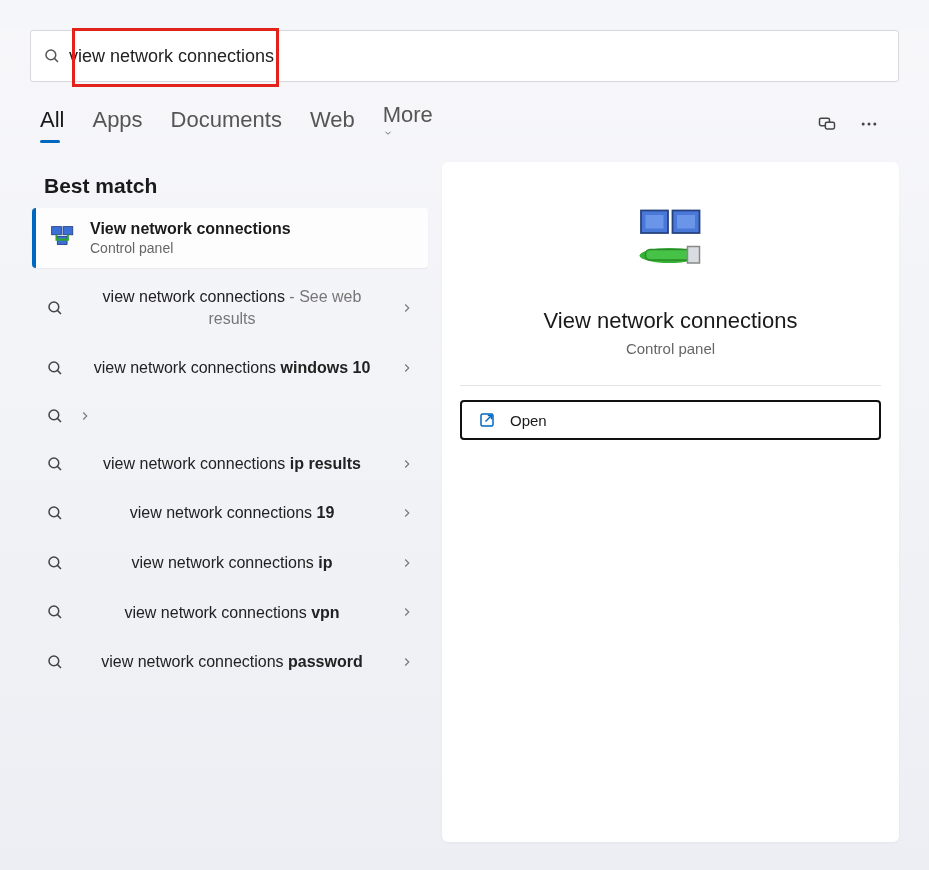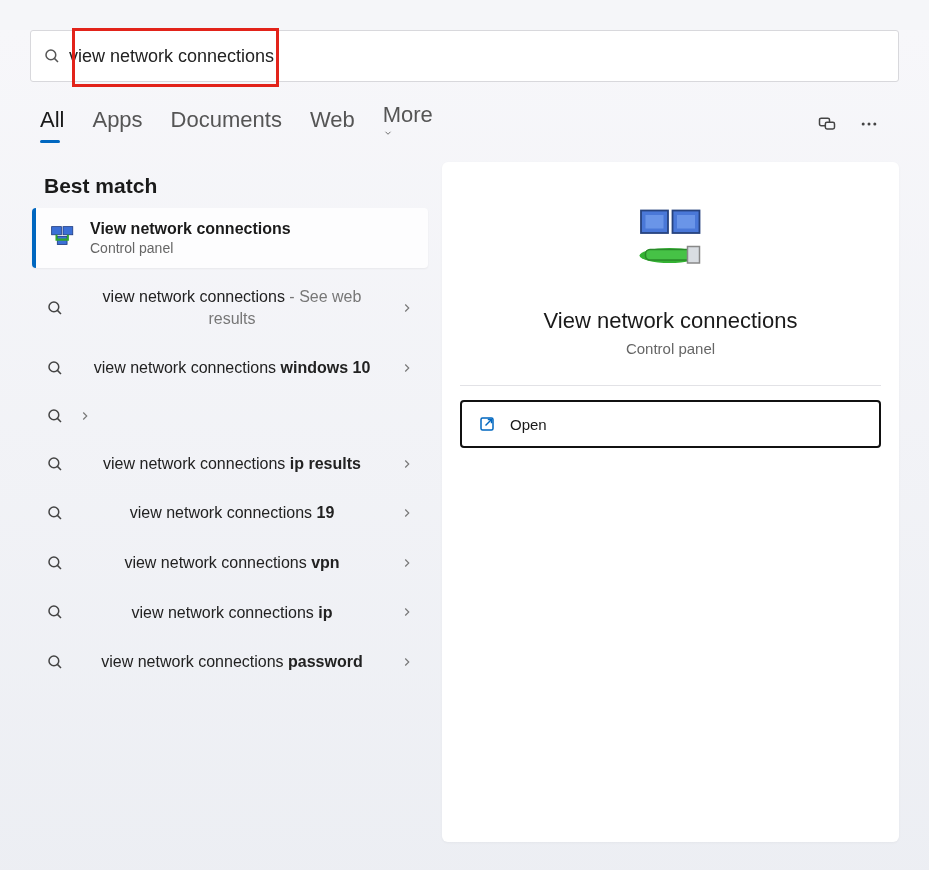--- a/index.html
+++ b/index.html
@@ -137,21 +137,21 @@
   
   .big-icon-wrap { width:80px; height:80px; display:flex; align-items:center; justify-content:center; margin-top:10px; }
   .right-title { font-size:22px; font-weight:400; margin-top:26px; }
   .right-sub { font-size:15px; color:#666; margin-top:6px; }
   .divider { width: 100%; height:1px; background:#e2e2e6; margin-top:28px; }
   .open-btn {
     width: 100%;
     margin-top: 14px;
     border: 2px solid #111;
     border-radius: 4px;
-    height: 48px;
+    height: 40px;
     display:flex;
     align-items:center;
     gap: 14px;
     padding: 0 16px;
     cursor:pointer;
     background:#fff;
     font-size:15px;
   }
   .open-btn .oicon { color:#0067c0; }
   
@@ -296,35 +296,35 @@
               </svg>
             </span>
           </div>
           <div class="suggestion">
             <span class="sicon">
               <svg width="18" height="18" viewBox="0 0 24 24" fill="none" stroke="currentColor" stroke-width="2">
                 <circle cx="10.5" cy="10.5" r="6.5"></circle>
                 <line x1="20" y1="20" x2="15.2" y2="15.2"></line>
               </svg>
             </span>
+            <span class="text"><span>view network connections </span><b>ip</b></span>
+            <span class="chev">
+              <svg width="14" height="14" viewBox="0 0 24 24" fill="none" stroke="currentColor" stroke-width="2">
+                <polyline points="9 6 15 12 9 18"></polyline>
+              </svg>
+            </span>
+          </div>
+          <div class="suggestion">
+            <span class="sicon">
+              <svg width="18" height="18" viewBox="0 0 24 24" fill="none" stroke="currentColor" stroke-width="2">
+                <circle cx="10.5" cy="10.5" r="6.5"></circle>
+                <line x1="20" y1="20" x2="15.2" y2="15.2"></line>
+              </svg>
+            </span>
             <span class="text"><span>view network connections </span><b>vpn</b></span>
-            <span class="chev">
-              <svg width="14" height="14" viewBox="0 0 24 24" fill="none" stroke="currentColor" stroke-width="2">
-                <polyline points="9 6 15 12 9 18"></polyline>
-              </svg>
-            </span>
-          </div>
-          <div class="suggestion">
-            <span class="sicon">
-              <svg width="18" height="18" viewBox="0 0 24 24" fill="none" stroke="currentColor" stroke-width="2">
-                <circle cx="10.5" cy="10.5" r="6.5"></circle>
-                <line x1="20" y1="20" x2="15.2" y2="15.2"></line>
-              </svg>
-            </span>
-            <span class="text"><span>view network connections </span><b>ip</b></span>
             <span class="chev">
               <svg width="14" height="14" viewBox="0 0 24 24" fill="none" stroke="currentColor" stroke-width="2">
                 <polyline points="9 6 15 12 9 18"></polyline>
               </svg>
             </span>
           </div>
           <div class="suggestion">
             <span class="sicon">
               <svg width="18" height="18" viewBox="0 0 24 24" fill="none" stroke="currentColor" stroke-width="2">
                 <circle cx="10.5" cy="10.5" r="6.5"></circle>

